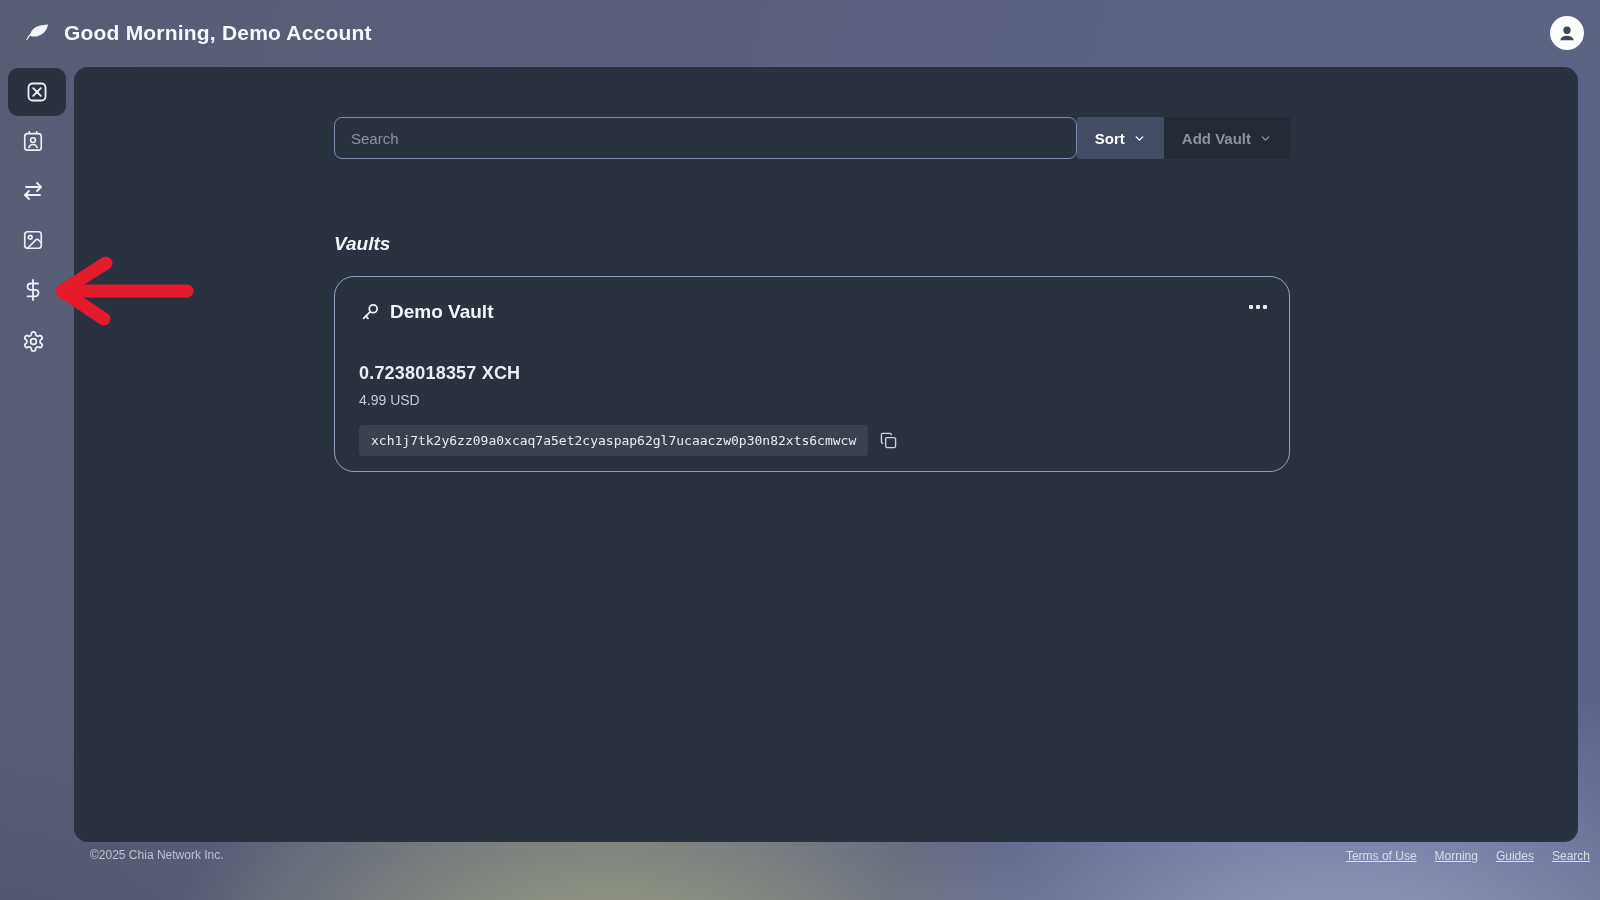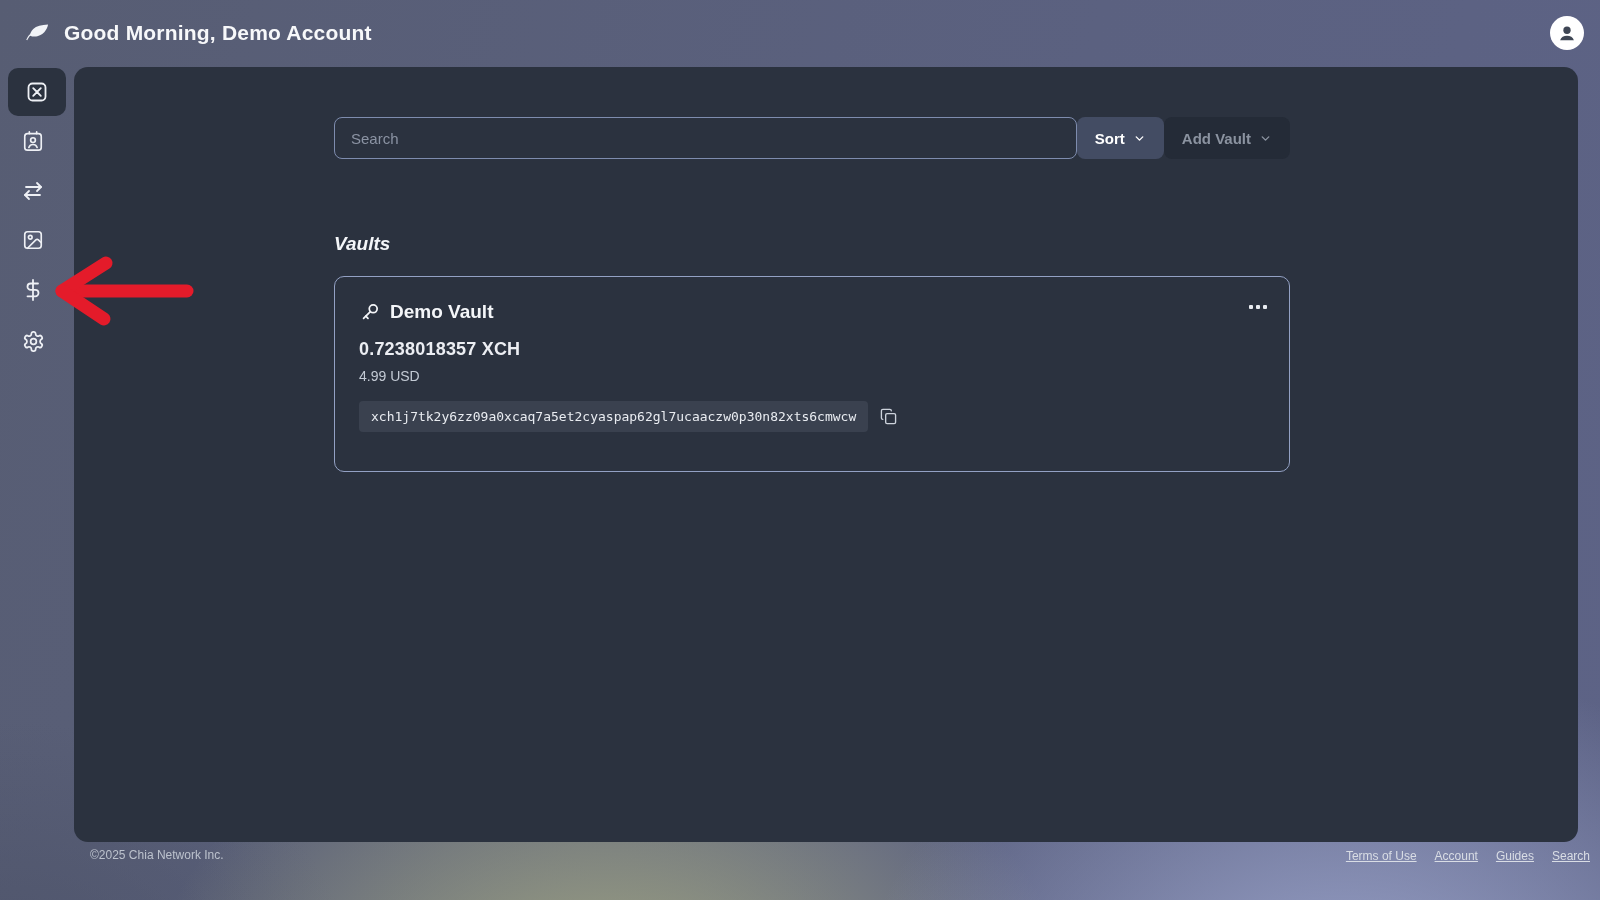--- a/index.html
+++ b/index.html
@@ -30,33 +30,33 @@
   .side-item.active { border-radius:10px; }
   
   .panel { position:absolute; left:74px; top:67px; width:1504px; height:775px;
            background:var(--panel-bg,#2b323f); border-radius:14px; }
   .content { position:absolute; left:260px; top:50px; width:956px; }
   .toolbar { display:flex; gap:0; height:42px; }
   .search { flex:1; height:42px; background:transparent; border:1px solid #7e8cae; border-radius:8px;
             color:#e8ebf2; font-size:15px; padding:0 16px; outline:none;
             font-family:"Liberation Sans","DejaVu Sans",sans-serif; }
   .search::placeholder { color:#8b93a3; }
-  .btn { height:42px; border:none; border-radius:8px; display:flex; align-items:center; justify-content:flex-end;
+  .btn { height:42px; border:none; border-radius:2px; display:flex; align-items:center; justify-content:flex-end;
          gap:8px; font-size:15px; font-weight:bold; cursor:pointer; padding:0 18px;
          font-family:"Liberation Sans","DejaVu Sans",sans-serif; }
   .btn-sort { background:var(--sort-btn-bg,#434c63); color:#fff; }
   .btn-add { background:var(--add-btn-bg,#242b37); color:#8b93a0; }
   .section-title { margin-top:74px; font-size:19px; font-weight:bold; color:#f4f6f9;font-style:italic; }
   
-  .card { margin-top:21px; height:196px; border:1px solid #93a1c4; border-radius:10px; position:relative; padding:24px; }
+  .card { margin-top:21px; height:196px; border:1px solid #93a1c4; border-radius:20px; position:relative; padding:24px; }
   .card-head { display:flex; align-items:center; gap:9px; }
   .card-title { font-size:19px; font-weight:bold; color:#f4f6f9; }
   .dots-btn { position:absolute; right:22px; top:28px; cursor:pointer; display:flex; gap:3px; }
   .dots-btn i { width:4px; height:4px; background:#e9ecf1; border-radius:1px; display:block; }
-  .balance-xch { margin-top:16px; font-size:18px; font-weight:bold; color:#eceef3; letter-spacing:.2px; }
+  .balance-xch { margin-top:40px; font-size:18px; font-weight:bold; color:#eceef3; letter-spacing:.2px; }
   .balance-usd { margin-top:8px; font-size:14px; color:#c3cad4; }
   .addr-row { margin-top:17px; display:flex; align-items:center; gap:12px; }
   .addr-chip { background:var(--chip-bg,#3a414f); color:#e9ecf1; border-radius:4px; padding:8px 12px;
                font-family:"DejaVu Sans Mono","Liberation Mono",monospace; font-size:13px; cursor:default; }
   .copy-btn { color:#cdd3dc; cursor:pointer; display:flex; }
   
   .footer-copy { position:absolute; left:90px; top:848px; font-size:12px; color:#bcc2cd; }
   .footer-links { position:absolute; right:10px; top:849px; display:flex; gap:18px; font-size:12px; }
   .footer-links a { color:#d9dde5; text-decoration:underline; cursor:pointer; }
   
@@ -189,21 +189,21 @@
         </span>
       </div>
     </div>
 
   </div>
 </div>
 
 <div class="footer-copy">©2025 Chia Network Inc.</div>
 <div class="footer-links">
   <a>Terms of Use</a>
-  <a>Account</a>
+  <a>Morning</a>
   <a>Guides</a>
   <a>Search</a>
 </div>
 
 <svg class="anno-arrow" width="150" height="82" viewBox="0 0 150 82">
   <g stroke="var(--accent-red,#e41b2a)" stroke-width="13" stroke-linecap="round" fill="none">
     <path d="M137 41 H14"></path>
     <path d="M56 13 12 41"></path>
     <path d="M54 69 12 41"></path>
   </g>

